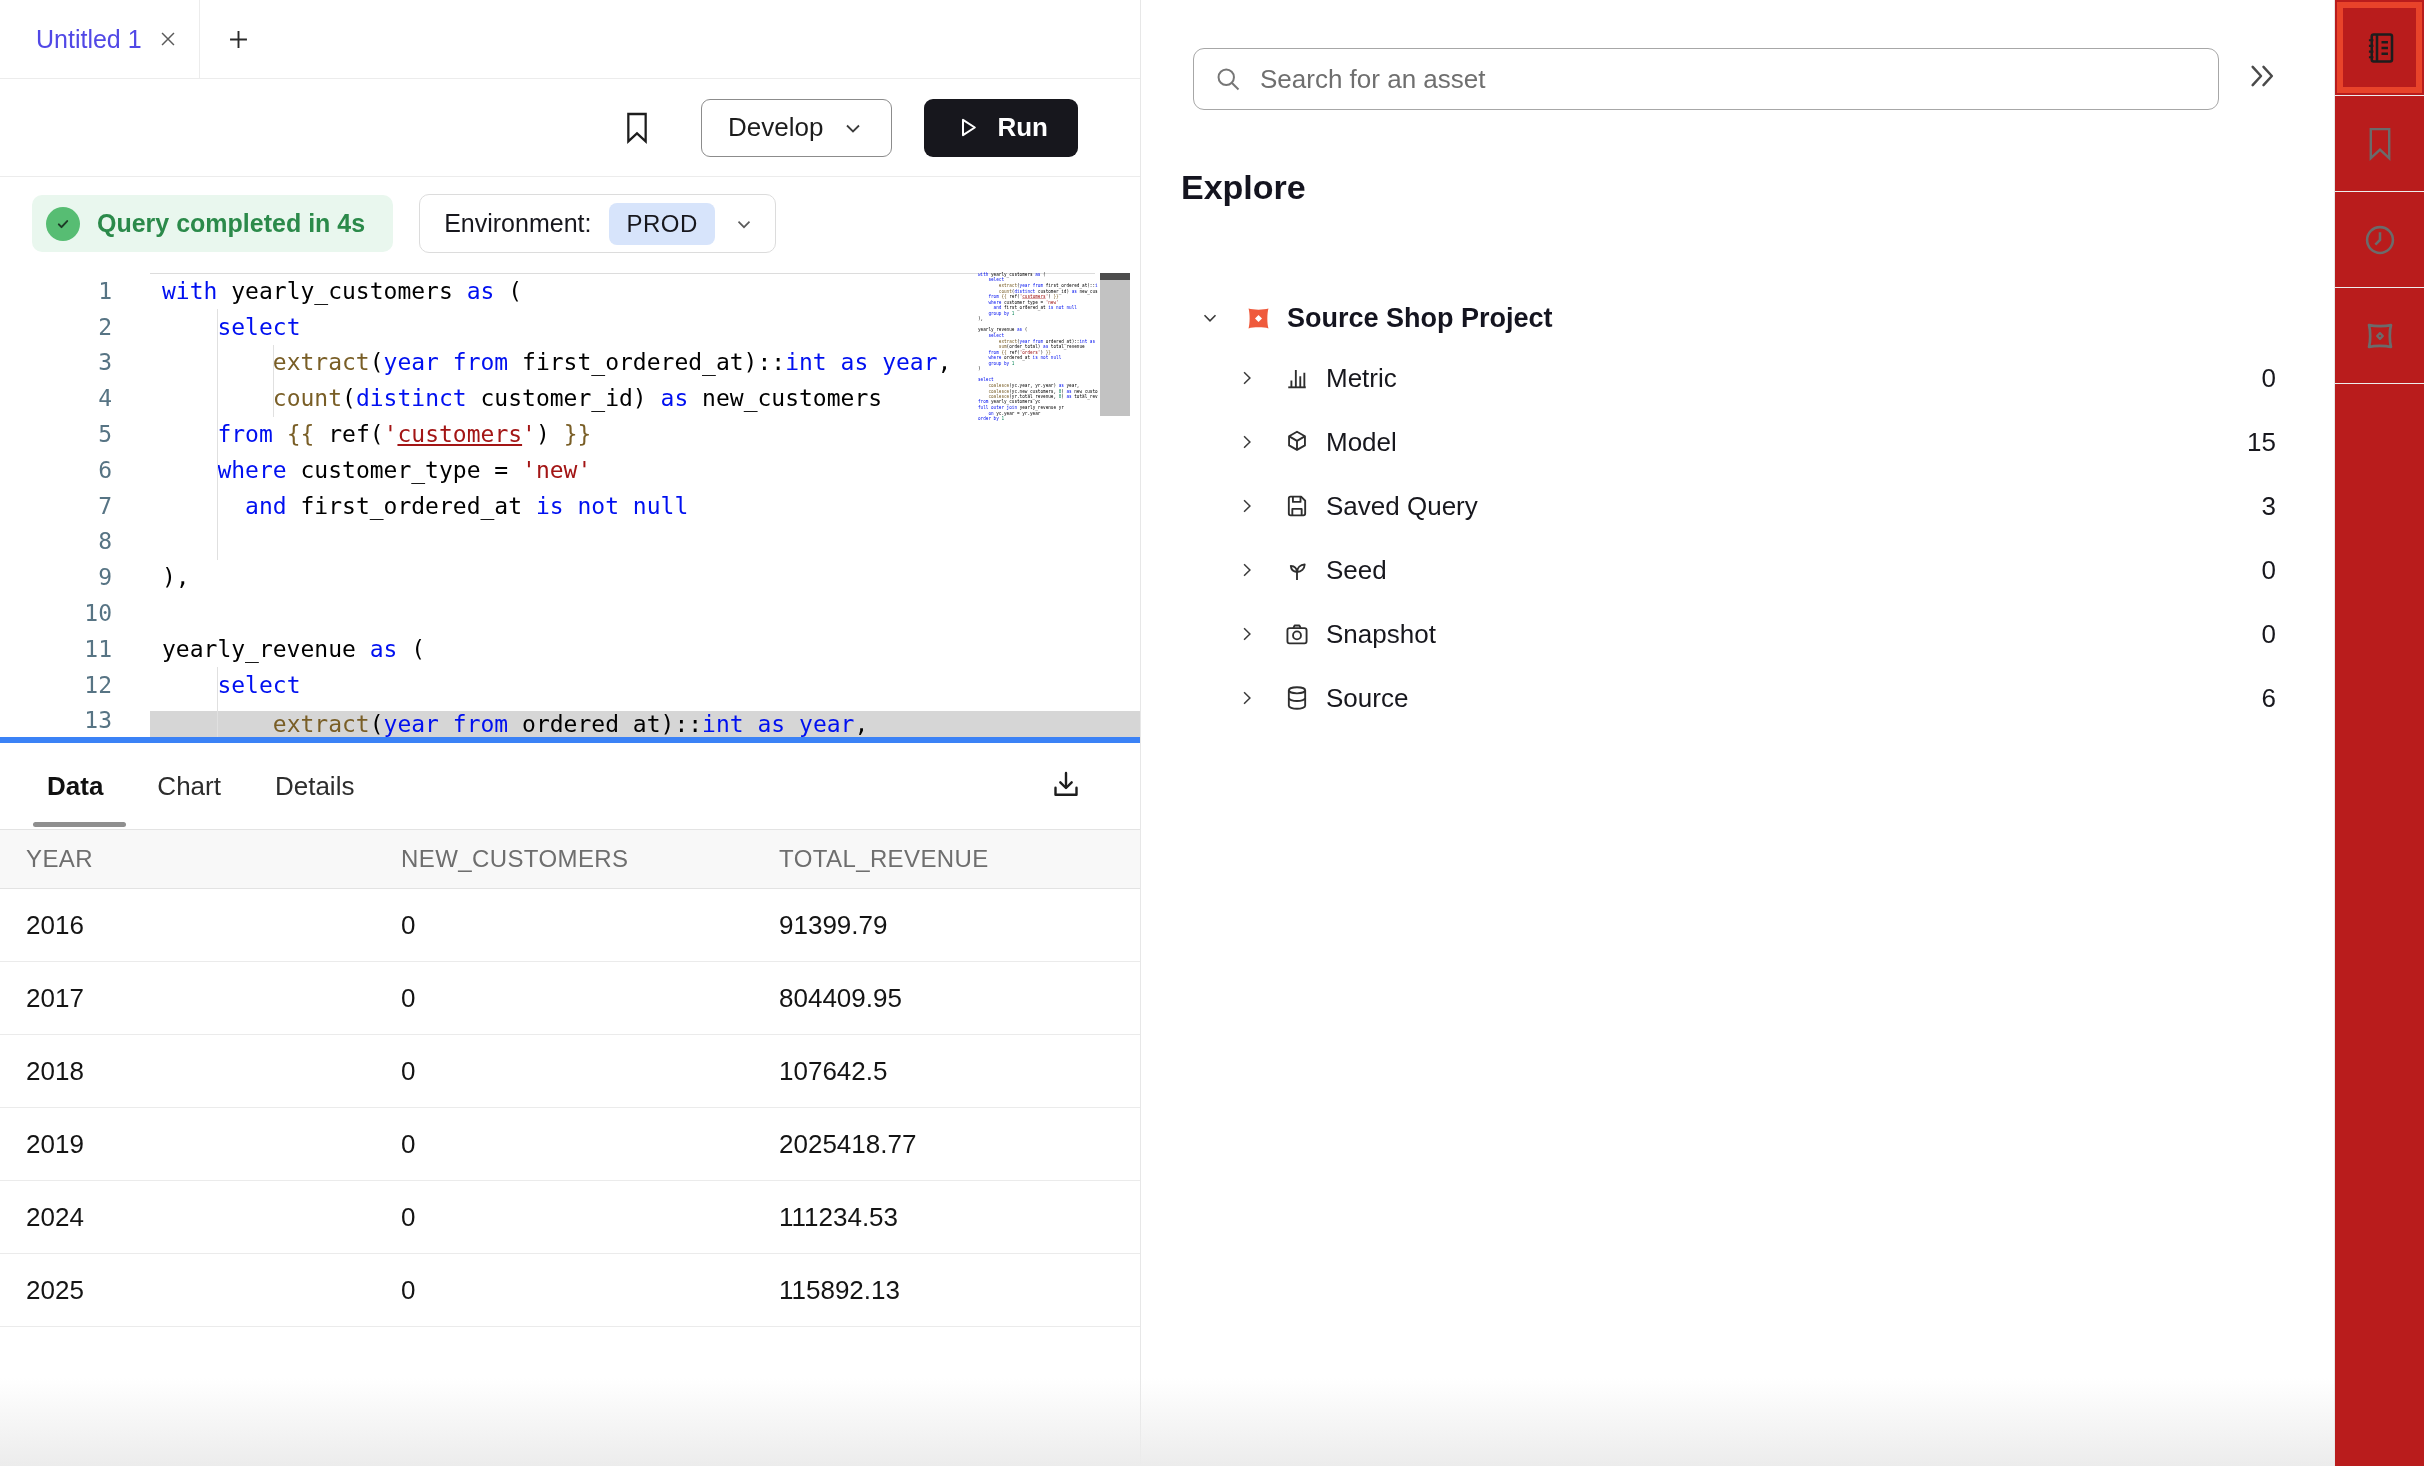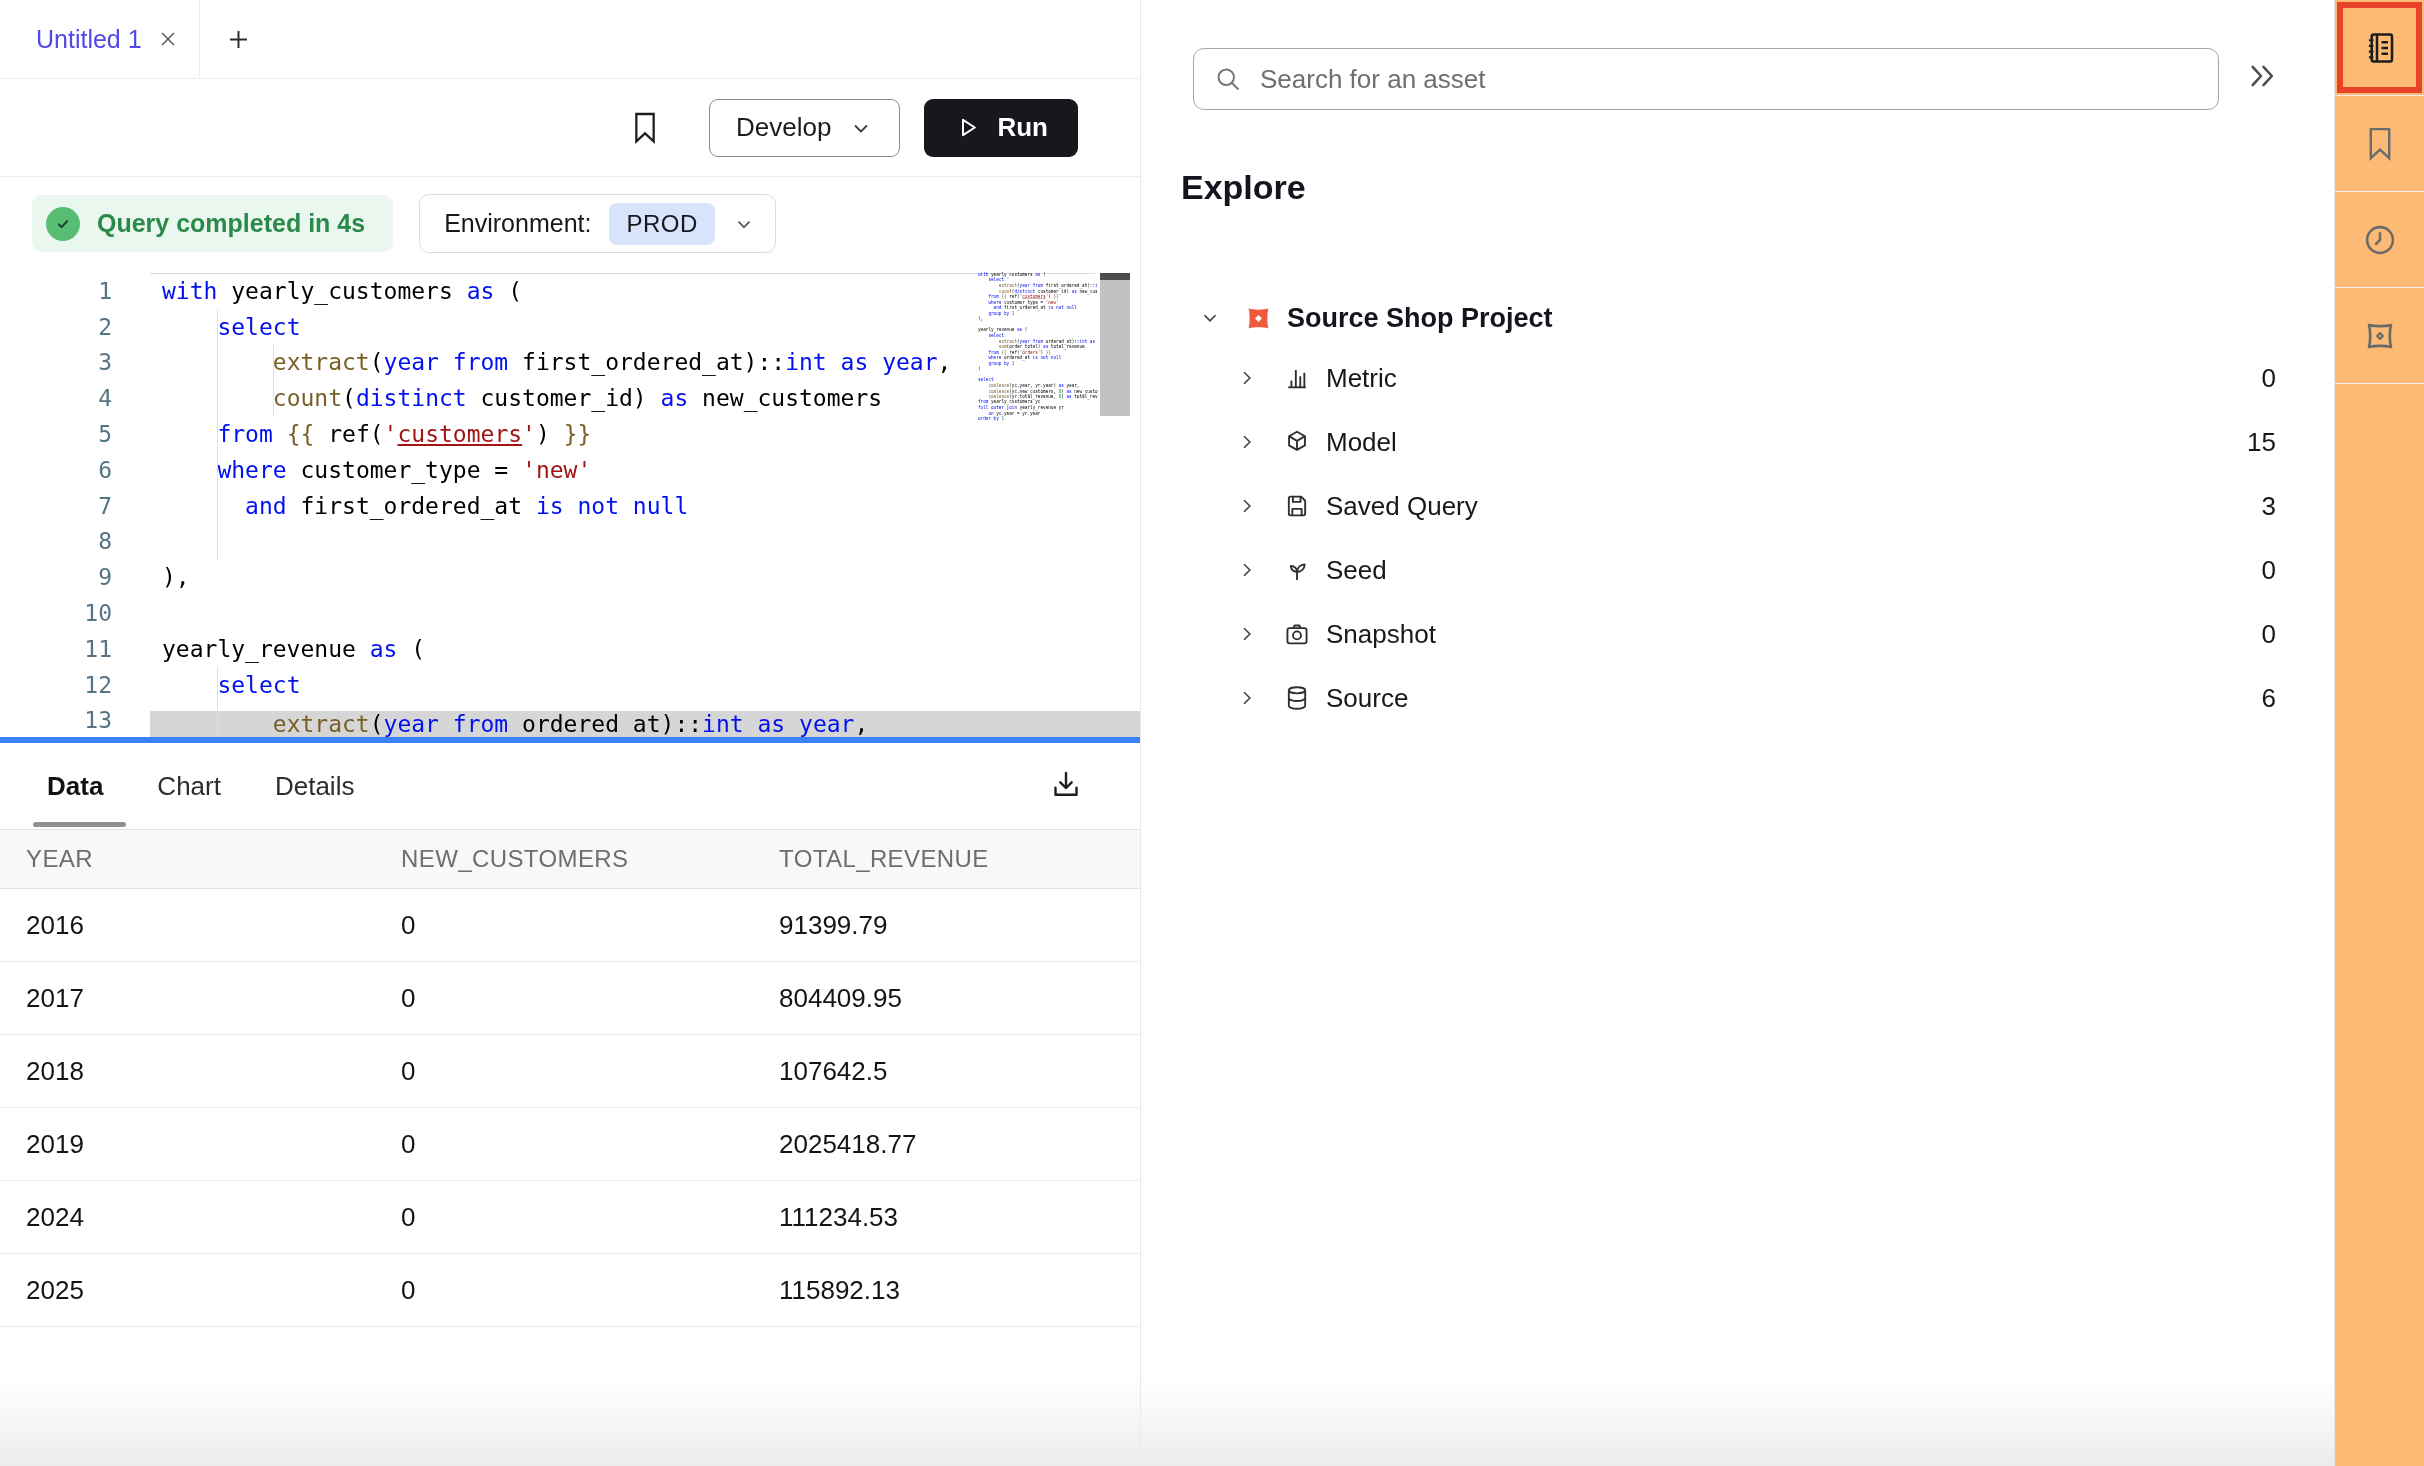--- a/index.html
+++ b/index.html
@@ -1,30 +1,30 @@
 <!DOCTYPE html>
 <html><head>
 <meta charset="utf-8">
 <style>
   html,body{margin:0;padding:0;background:#fff;}
-  .app{position:relative;width:2424px;height:1466px;background:#fdba74;overflow:hidden;
+  .app{position:relative;width:2424px;height:1466px;background:#b91c1c;overflow:hidden;
        font-family:"Liberation Sans",sans-serif;color:#17171d;}
   svg{display:block;}
 
   
   .left{position:absolute;left:0;top:0;width:1140px;height:1466px;border-right:1px solid #e7e7e7;background:#fff;}
   .tabbar{height:78px;border-bottom:1px solid #ececec;display:flex;align-items:stretch;}
   .tab{width:163px;border-right:1px solid #ececec;display:flex;align-items:center;gap:15px;padding-left:36px;}
   .tab-label{color:#5148e6;font-size:25px;}
   .newtab{width:76px;display:flex;align-items:center;justify-content:center;cursor:pointer;}
 
   .toolbar{height:97px;border-bottom:1px solid #ececec;display:flex;align-items:center;justify-content:flex-end;padding-right:62px;}
   .bookmark-btn{margin-right:48px;}
   .btn-develop{height:58px;padding:0 26px;border:1.5px solid #8c8c8c;border-radius:9px;background:#fff;
-    font-size:26px;color:#1c1c1c;display:flex;align-items:center;gap:18px;margin-right:24px;font-family:inherit;}
+    font-size:26px;color:#1c1c1c;display:flex;align-items:center;gap:18px;margin-right:32px;font-family:inherit;}
   .btn-run{height:58px;padding:0 30px;border:none;border-radius:9px;background:#17171d;color:#fff;
     font-size:26px;font-weight:600;display:flex;align-items:center;gap:16px;font-family:inherit;justify-content:flex-end;}
 
   .statusrow{height:93px;display:flex;align-items:center;padding-left:32px;gap:26px;}
   .badge{height:57px;background:#e9f7ee;border-radius:10px;display:flex;align-items:center;gap:17px;
     padding:0 28px 0 14px;color:#2b8a4a;font-weight:600;font-size:25px;}
   .badge-circle{width:34px;height:34px;border-radius:50%;background:#57bd73;display:flex;align-items:center;justify-content:center;}
   .env{height:57px;border:1px solid #dcdcdc;border-radius:10px;display:flex;align-items:center;gap:18px;
     padding:0 20px 0 24px;font-size:25px;color:#17171d;background:#fff;cursor:pointer;}
   .env-pill{background:#d7e4fb;border-radius:8px;padding:7px 17px;font-size:24px;letter-spacing:.5px;}

